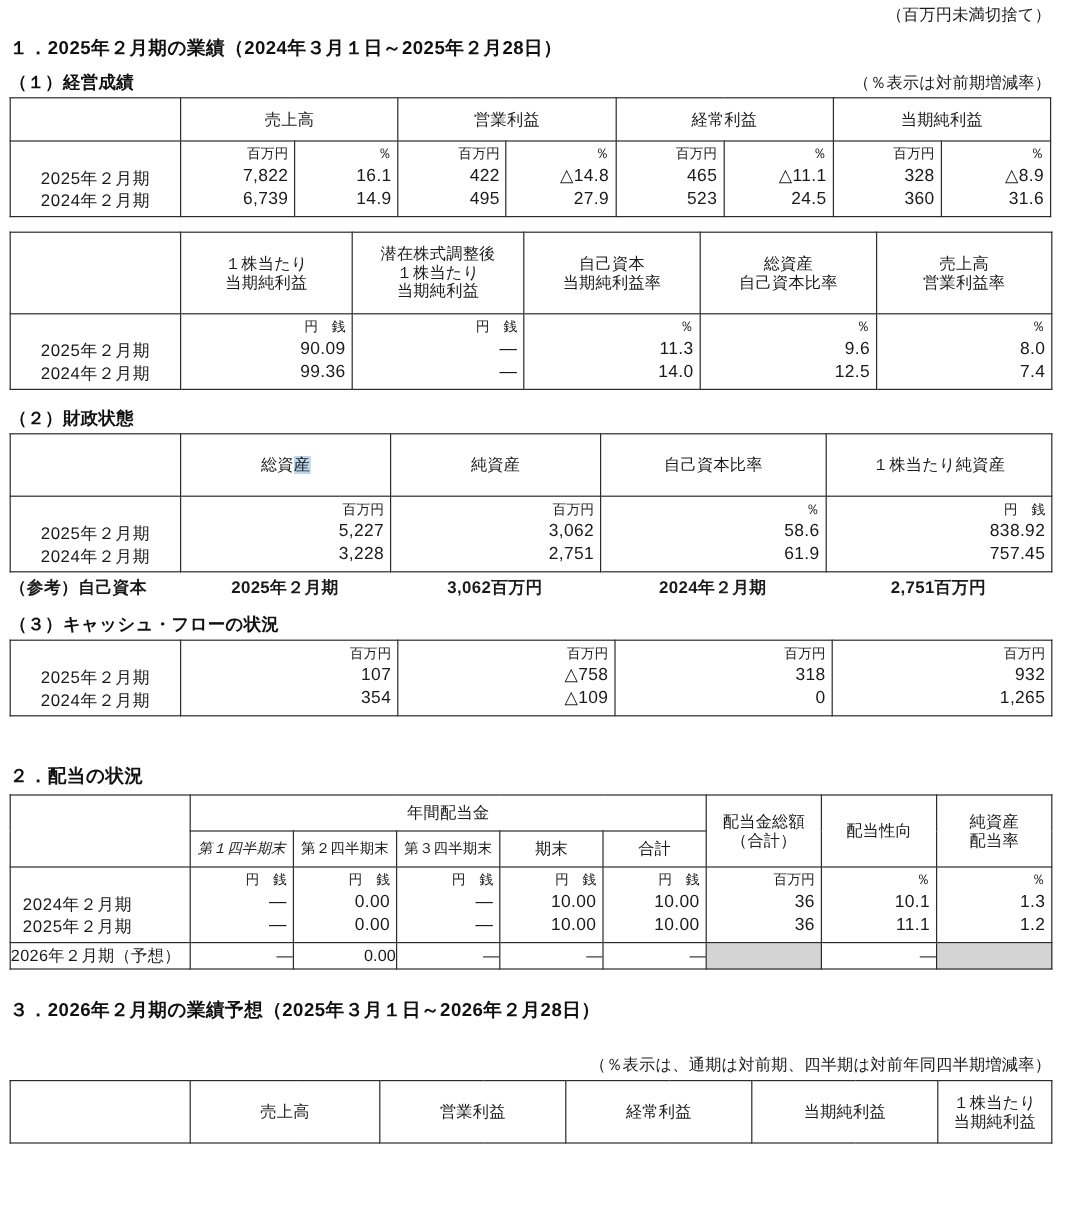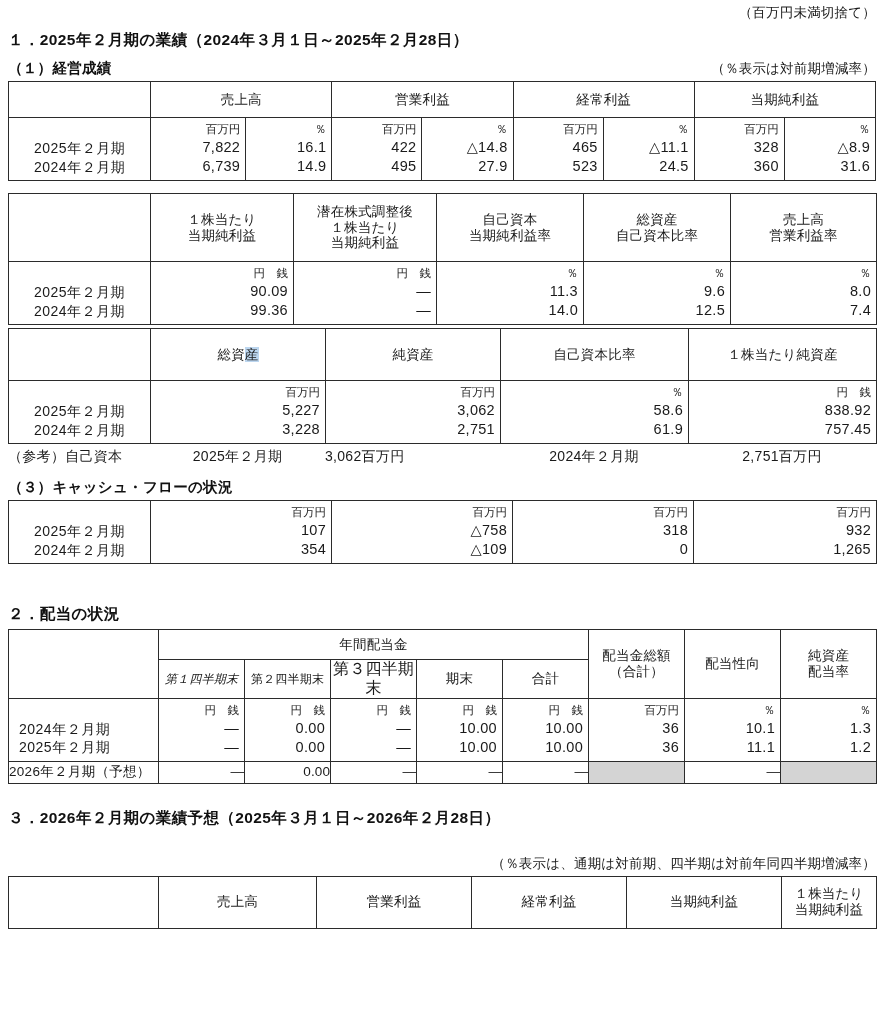--- a/index.html
+++ b/index.html
@@ -133,21 +133,21 @@
     display: block;
     height: 17px;
   }
 
   .refline {
     font-size: 14px;
     letter-spacing: 0.3px;
     display: flex;
     align-items: center;
   }
-  .refline span { display: inline-block; }
+  .refline span { display: inline-block; font-weight: bold; }
 
   .note-p {
     font-size: 14px;
     line-height: 1.55;
     letter-spacing: 0.1px;
   }
   .note-p .ind { padding-left: 34px; display: block; }
 </style>
 </head>
 <body>
@@ -325,20 +325,21 @@
         <span class="stack">
           <span class="u">％</span>
           <span class="v">8.0</span>
           <span class="v">7.4</span>
         </span>
       </td>
     </tr>
   </tbody>
     </table>
 
+  <div class="sub-title" style="margin-top:14px;">（２）財政状態</div>
 
   <table class="fin" style="margin-top:3px;">
     <colgroup>
       <col style="width:142px">
         <col style="width:175px">
         <col style="width:175px">
       <col style="width:188px">
         <col style="width:188px">
     </colgroup>
     <tbody>
@@ -385,21 +386,21 @@
           <span class="v">757.45</span>
         </span>
       </td>
     </tr>
   </tbody>
     </table>
 
   <div class="refline" style="margin-top:4px;">
     <span style="width:142px;">（参考）自己資本</span>
     <span style="width:175px;text-align:center;">2025年２月期</span>
-    <span style="width:175px;text-align:left;">3,062百万円</span>
+    <span style="width:175px;text-align:center;">3,062百万円</span>
     <span style="width:188px;text-align:center;">2024年２月期</span>
     <span style="width:188px;text-align:center;">2,751百万円</span>
   </div>
 
   <div class="sub-title" style="margin-top:12px;">（３）キャッシュ・フローの状況</div>
 
   <table class="fin" style="margin-top:3px;">
     <colgroup>
       <col style="width:142px">
         <col style="width:181px">
@@ -472,21 +473,21 @@
       </th>
       <th rowspan="2">配当性向</th>
       <th rowspan="2">
         <span>純資産</span><br>
         <span>配当率</span>
       </th>
     </tr>
     <tr>
       <th style="height:29px;font-size:12px;font-style:italic;">第１四半期末</th>
       <th style="font-size:12px;">第２四半期末</th>
-      <th style="font-size:16px;">第３四半期末</th>
+      <th style="font-size:12px;">第３四半期末</th>
       <th>期末</th>
       <th>合計</th>
     </tr>
     <tr>
       <td style="height:62px;">
         <span class="lbl-stack">
           <span class="spacer"></span>
           <span class="n" style="text-align:left;padding-left:10px;">2024年２月期</span>
           <span class="n" style="text-align:left;padding-left:10px;">2025年２月期</span>
         </span>

